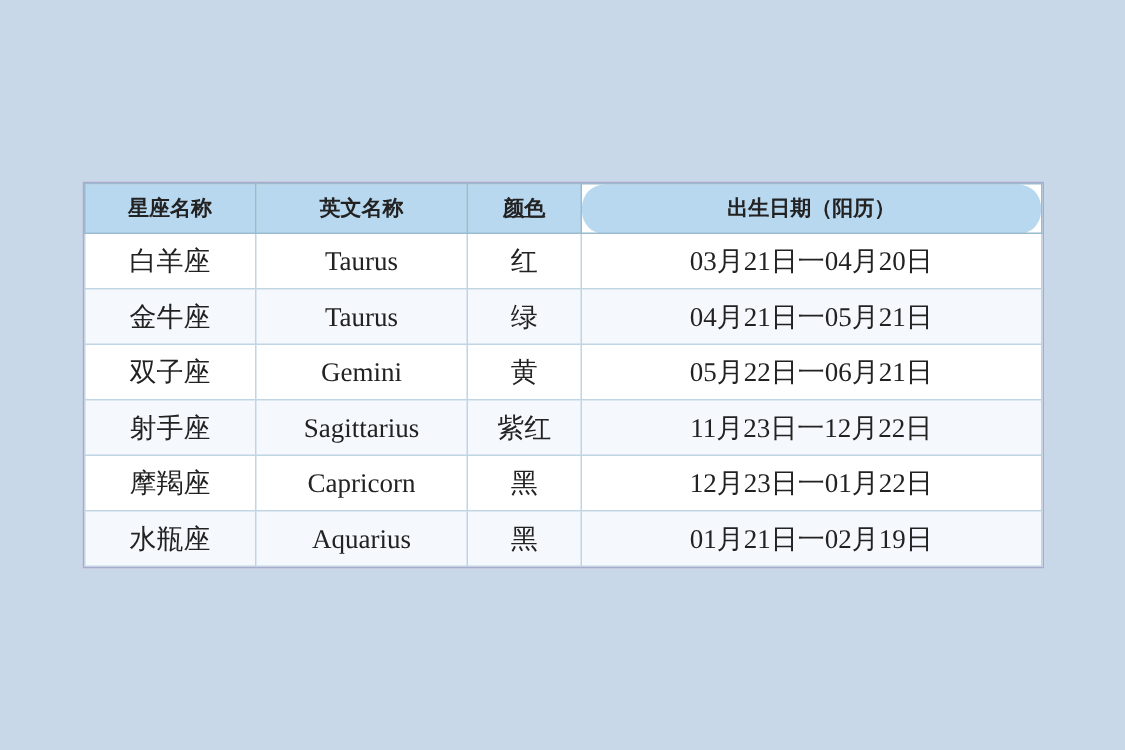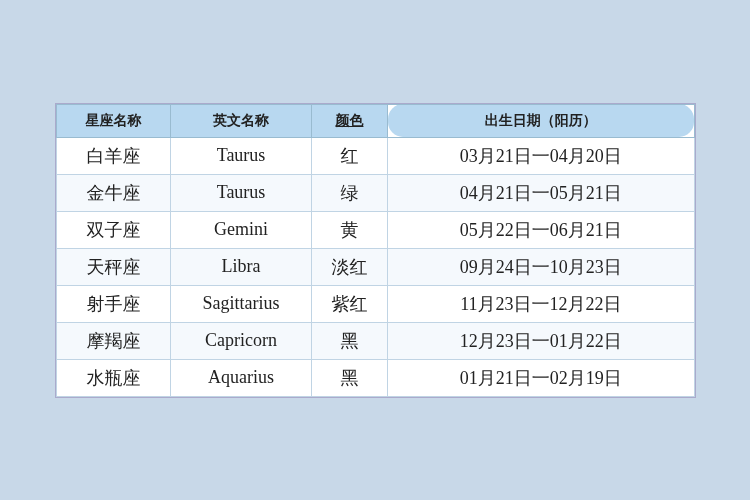--- a/index.html
+++ b/index.html
@@ -73,26 +73,20 @@
           <td>绿</td>
           <td>04月21日一05月21日</td>
         </tr>
         <tr>
           <td>双子座</td>
           <td>Gemini</td>
           <td>黄</td>
           <td>05月22日一06月21日</td>
         </tr>
         <tr>
-          <td>天秤座</td>
-          <td>Libra</td>
-          <td>淡红</td>
-          <td>09月24日一10月23日</td>
-        </tr>
-        <tr>
           <td>射手座</td>
           <td>Sagittarius</td>
           <td>紫红</td>
           <td>11月23日一12月22日</td>
         </tr>
         <tr>
           <td>摩羯座</td>
           <td>Capricorn</td>
           <td>黑</td>
           <td>12月23日一01月22日</td>

